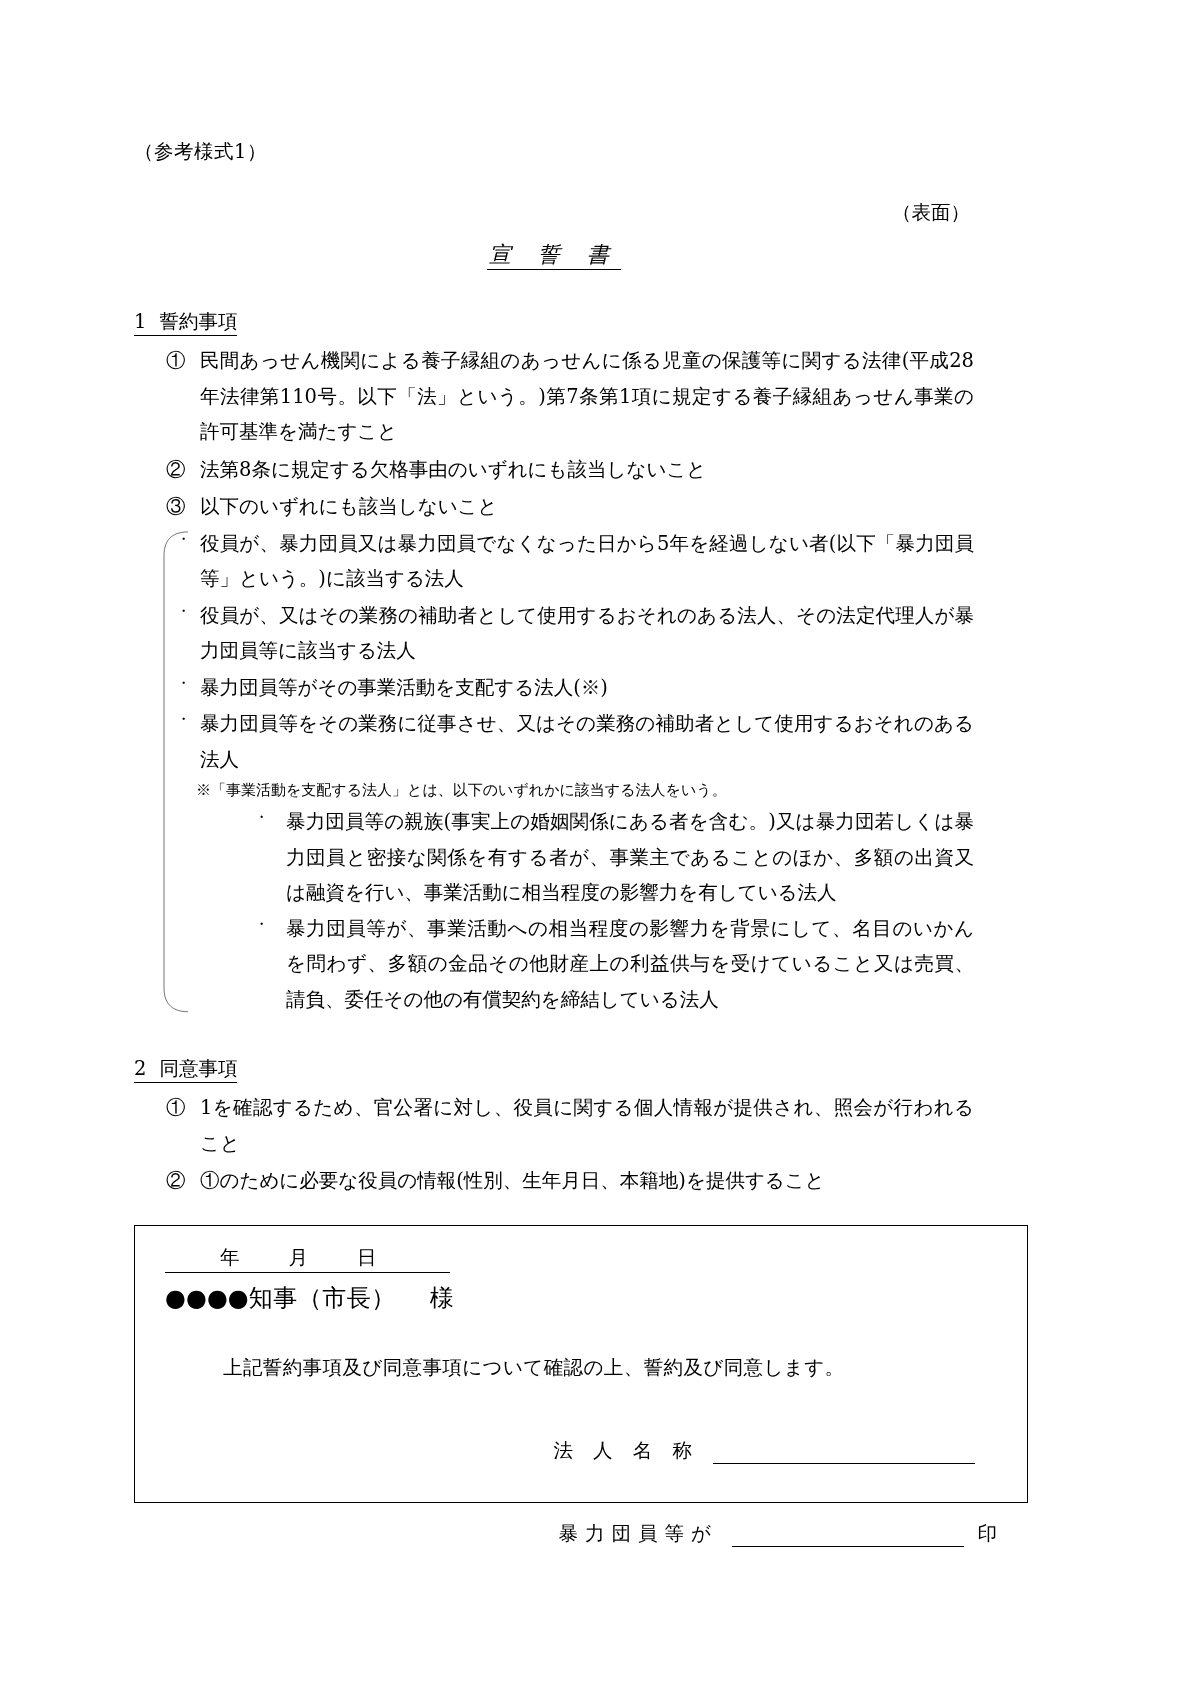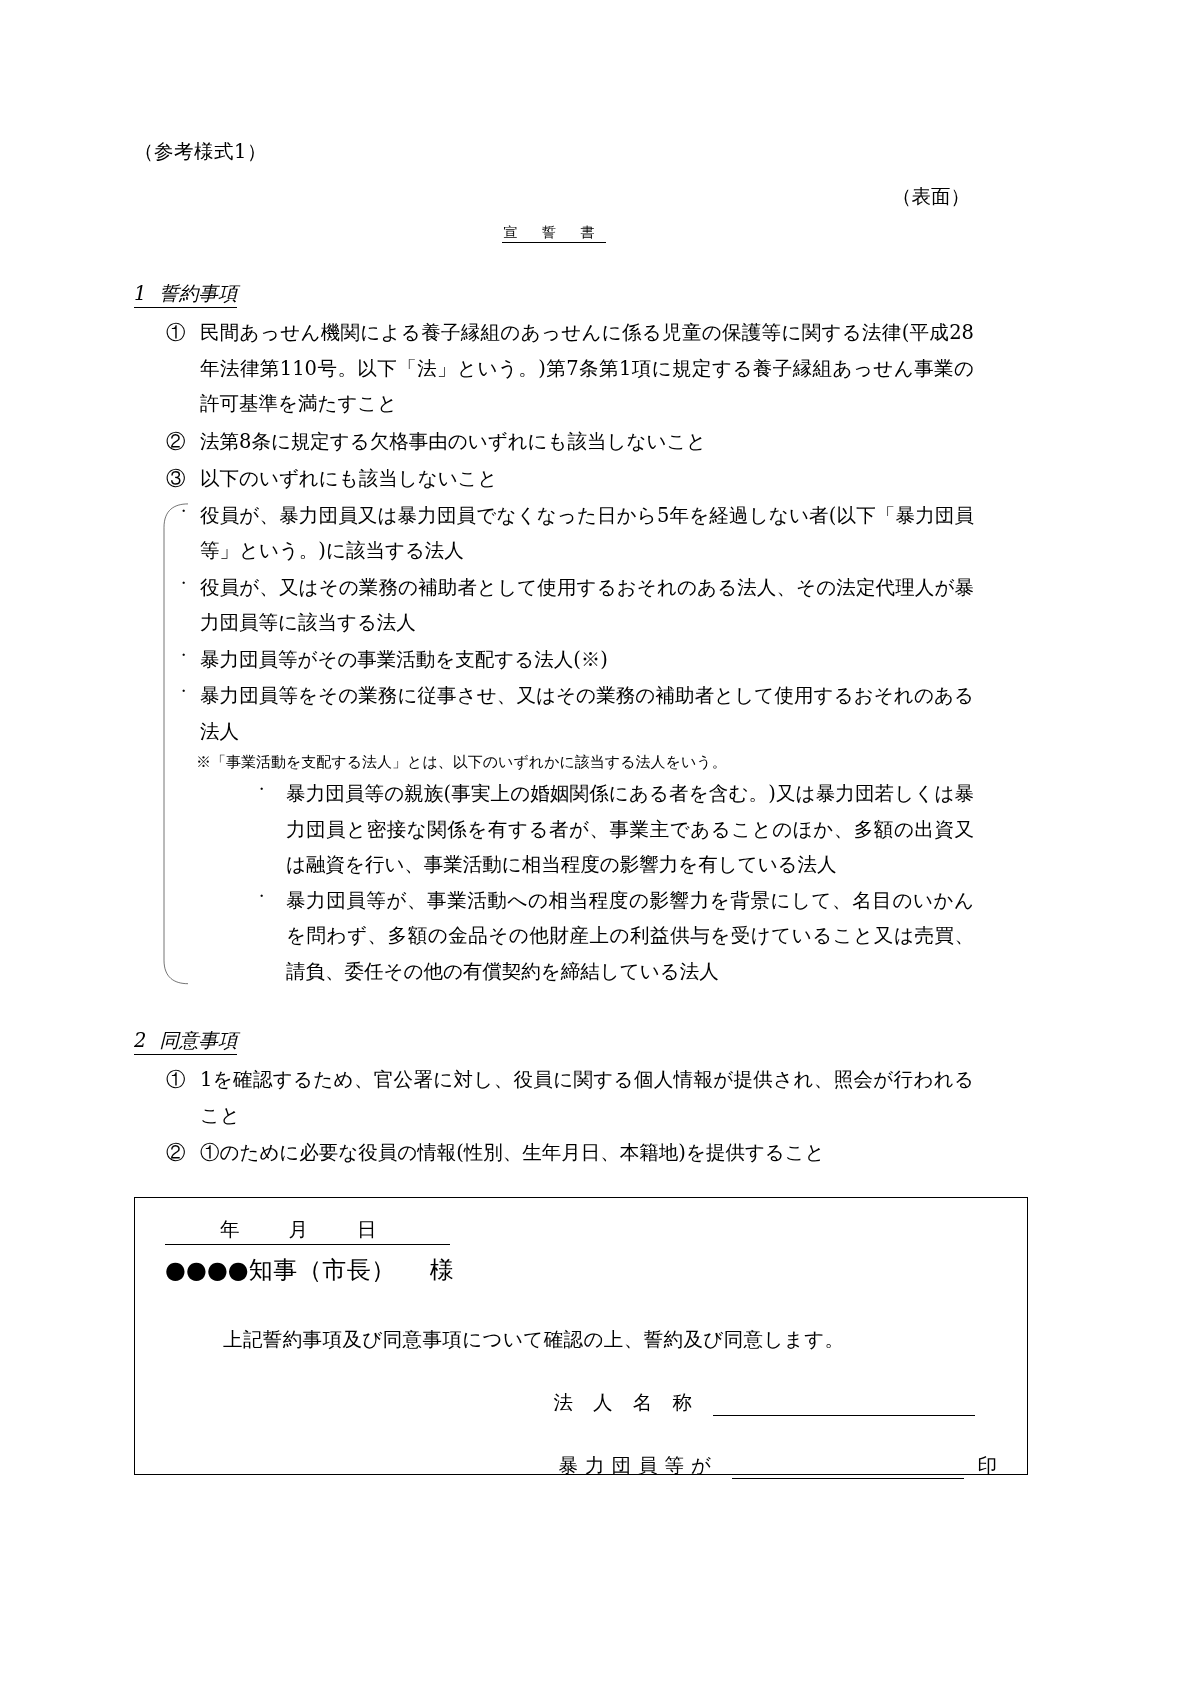--- a/index.html
+++ b/index.html
@@ -29,43 +29,43 @@
 
   
   .form-code {
     font-size: 19.5px;
     line-height: 1.4;
     letter-spacing: 0.5px;
   }
   .omote-row {
     text-align: right;
     font-size: 19.5px;
-    margin-top: 18px;
+    margin-top: 34px;
     padding-right: 4px;
   }
   .doc-title {
     text-align: center;
-    font-size: 14px;
+    font-size: 22px;
     margin-top: 14px;
     letter-spacing: 1px;
+    font-style: italic;
   }
   .doc-title span.t {
     border-bottom: 1.3px solid #000;
     padding-bottom: 2px;
     letter-spacing: 10px;
     padding-left: 2px;
     padding-right: 2px;
   }
 
   
   .section-head {
     font-size: 19.5px;
     margin-top: 38px;
     margin-bottom: 8px;
-    font-style: italic;
   }
   .section-head .sh {
     border-bottom: 1.3px solid #000;
     padding-bottom: 2px;
   }
   .section-head .num { padding-right: 13px; }
 
   
   .circ-item {
     position: relative;
@@ -157,21 +157,21 @@
   .addressee .dots { letter-spacing: 0px; }
   .addressee .sama { padding-left: 34px; }
   .statement {
     font-size: 19.5px;
     margin-top: 40px;
     padding-left: 58px;
     letter-spacing: 0.4px;
   }
   .sig-row {
     font-size: 19.5px;
-    margin-top: 36px;
+    margin-top: 56px;
     display: flex;
     justify-content: flex-end;
     align-items: flex-end;
   }
   .sig-row .lbl {
     letter-spacing: 7px;
     padding-right: 14px;
     white-space: nowrap;
   }
   .sig-row .rule {

